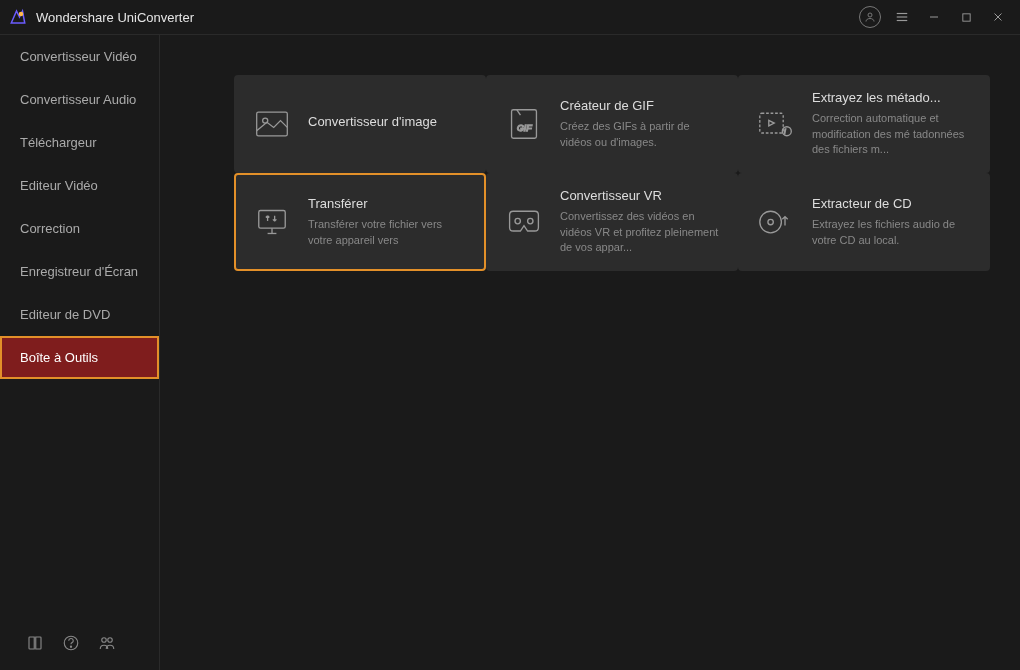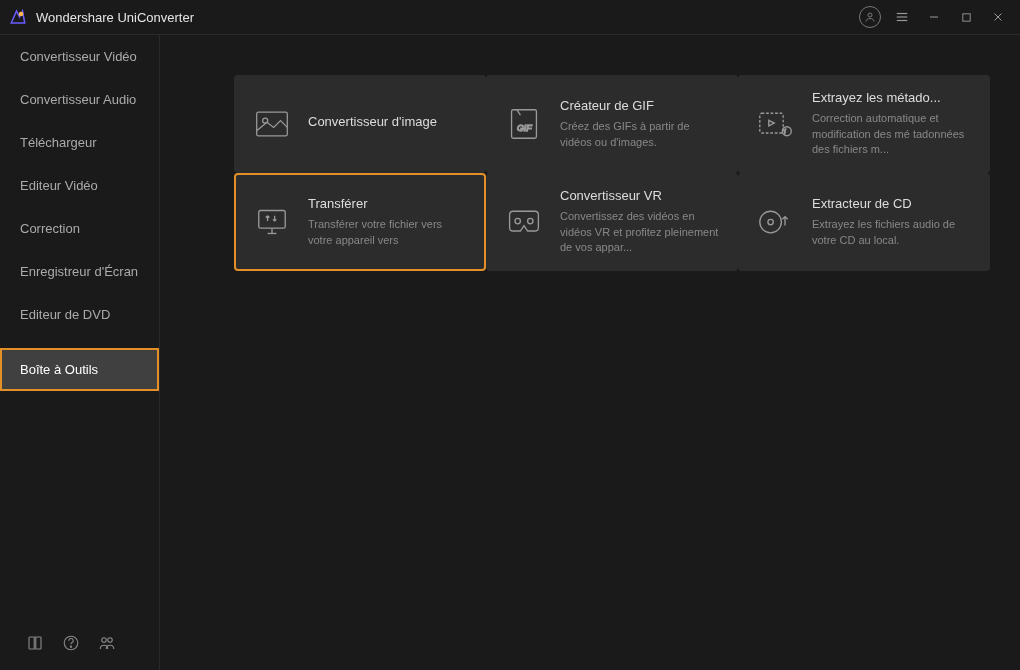--- a/index.html
+++ b/index.html
@@ -59,26 +59,25 @@
 .sidebar-items {
   flex: 1;
 }
 .sidebar-item {
   padding: 14px 20px;
   color: #aaa;
   font-size: 13px;
   cursor: pointer;
 }
 .sidebar-item.active {
-  background: #404040;
+  background: #7f1d1d;
   color: #fff;
   border: 2px solid #e39029;
   padding: 12px 18px;
   font-weight: 500;
-  margin-top: 12px;
 }
 .sidebar-footer {
   display: flex;
   gap: 6px;
   padding: 12px 20px;
 }
 .footer-icon {
   width: 30px; height: 30px;
   display: flex; align-items: center; justify-content: center;
   color: #888;

